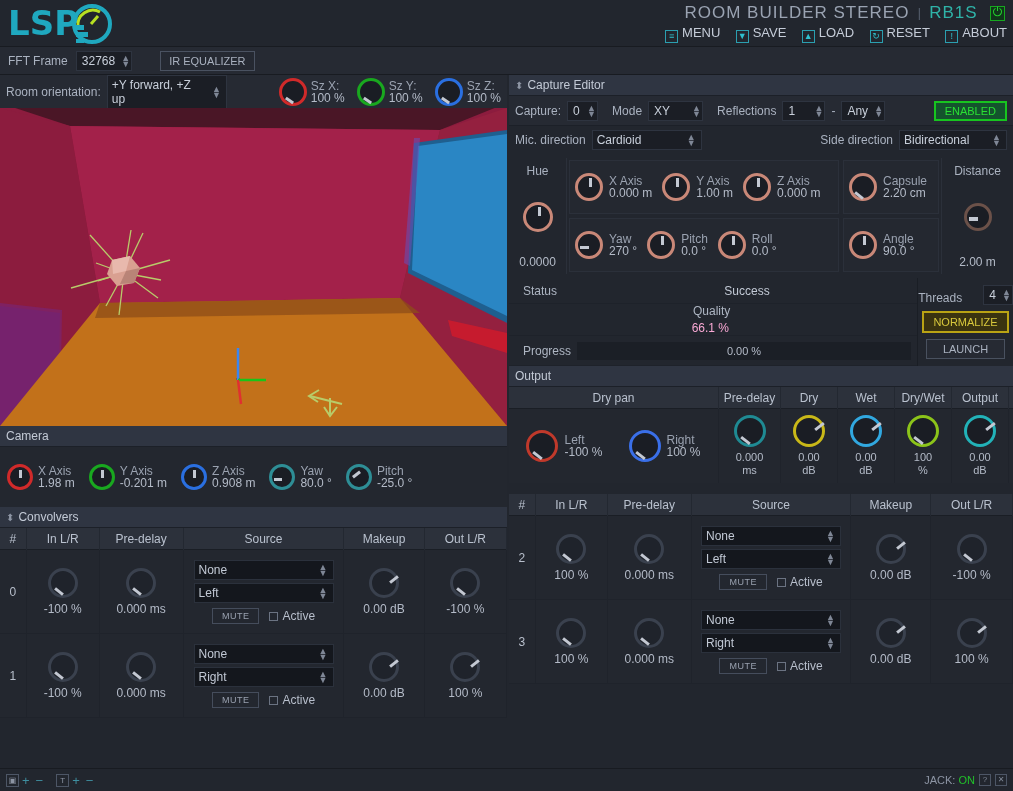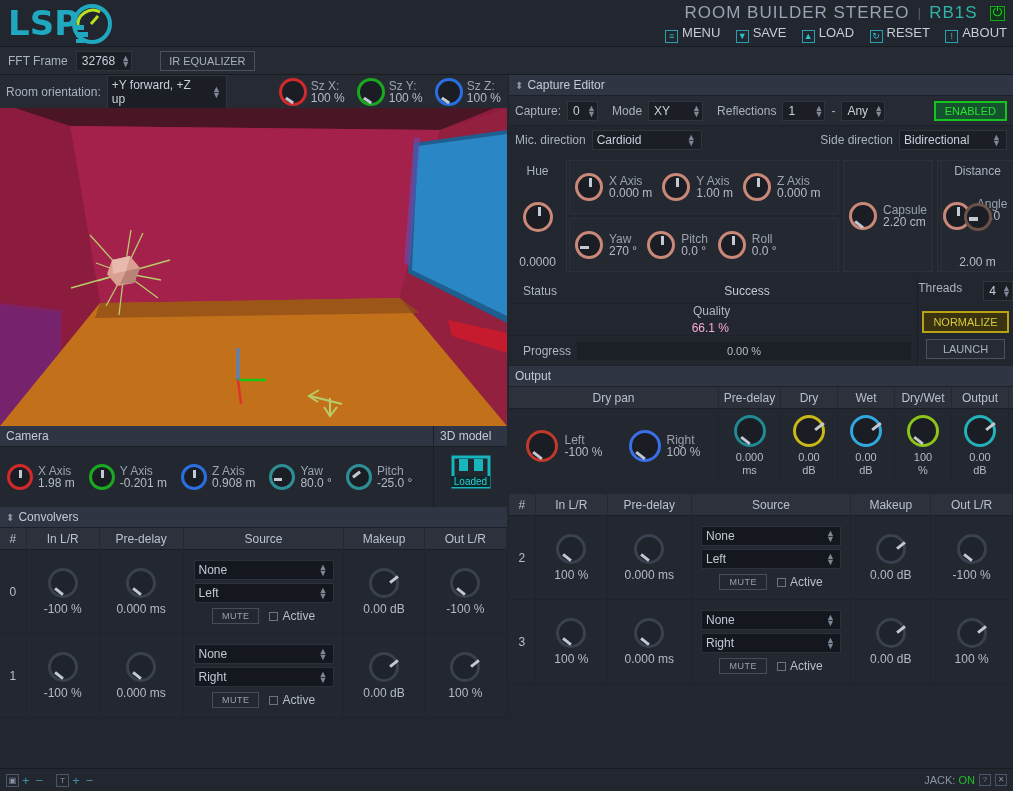--- a/index.html
+++ b/index.html
@@ -294,33 +294,20 @@
           <span class="knob" style="width:26px;height:26px;background:#1a1d24;border:3px solid #2e8e96;">
             <span class="dot" style="width:9px;height:3px;left:3px;top:6px;transform:rotate(-38deg);"></span>
               </span>
           <span class="kv">
             <div class="n">Pitch</div>
             <div>-25.0 °</div>
               </span>
         </span>
       </div>
     </div>
-    <div style="width:74px;">
-      <div class="panel-hdr" style="border-left:1px solid #1a1e25;">
-        <span>3D model</span>
-      </div>
-      <div class="model-box">
-        <svg width="40" height="34">
-          <rect x="2" y="2" width="36" height="30" fill="none" stroke="#17b5bd" stroke-width="3"></rect>
-          <rect x="8" y="4" width="9" height="12" fill="#17b5bd"></rect>
-          <rect x="23" y="4" width="9" height="12" fill="#17b5bd"></rect>
-        </svg>
-        <span style="position:relative;top:-13px;font-size:10px;color:#2fd0d8;background:#0d2a2c;padding:0 3px;">Loaded</span>
-      </div>
-    </div>
   </div>
 
   <div class="panel-hdr">
     <span class="ar">⬍</span><span>Convolvers</span>
   </div>
   <div class="cnv-head">
     <div class="c-idx">#</div>
     <div class="c-inlr">In L/R</div>
     <div class="c-pre">Pre-delay</div>
     <div class="c-src">Source</div>
@@ -549,21 +536,21 @@
             <span class="dot" style="width:3px;height:9px;left:11px;top:2px;"></span>
               </span>
           <span class="kv">
             <div class="n">Roll</div>
             <div>0.0 °</div>
               </span>
         </span>
       </div>
     </div>
 
-    <div style="width:100px;display:flex;flex-direction:row;">
+    <div style="width:100px;display:flex;flex-direction:column;">
       <div class="boxed" style="flex:1;display:flex;align-items:center;margin:2px;">
         <span class="kcell">
           <span class="knob" style="width:28px;height:28px;background:#1a1d24;border:3px solid #c98878;">
             <span class="dot" style="width:10px;height:3px;left:2px;top:18px;transform:rotate(38deg);"></span>
               </span>
           <span class="kv">
             <div class="n">Capsule</div>
             <div>2.20 cm</div>
               </span>
         </span>
@@ -605,21 +592,21 @@
         <span style="width:48px;text-align:right;padding-right:8px;color:#f9a8d4;">66.1 %</span>
       </div>
       <div class="rnd-line" style="height:30px;">
         <span class="rnd-lbl">Progress</span>
         <span class="bar" style="height:18px;display:flex;align-items:center;justify-content:center;">
           <span style="color:#b4bbc8;font-size:11px;">0.00 %</span>
         </span>
       </div>
     </div>
     <div class="side-col">
-      <div style="display:flex;align-items:flex-start;gap:21px;height:24px;">
+      <div style="display:flex;align-items:flex-end;gap:21px;height:24px;">
         <span class="lbl">Threads</span>
         <span class="field">
           <span class="numbox" style="min-width:16px;">4</span>
           <span class="spin">
                 <span>▲</span>
                 <span>▼</span>
               </span>
             </span>
       </div>
       <span class="normalize">NORMALIZE</span>

